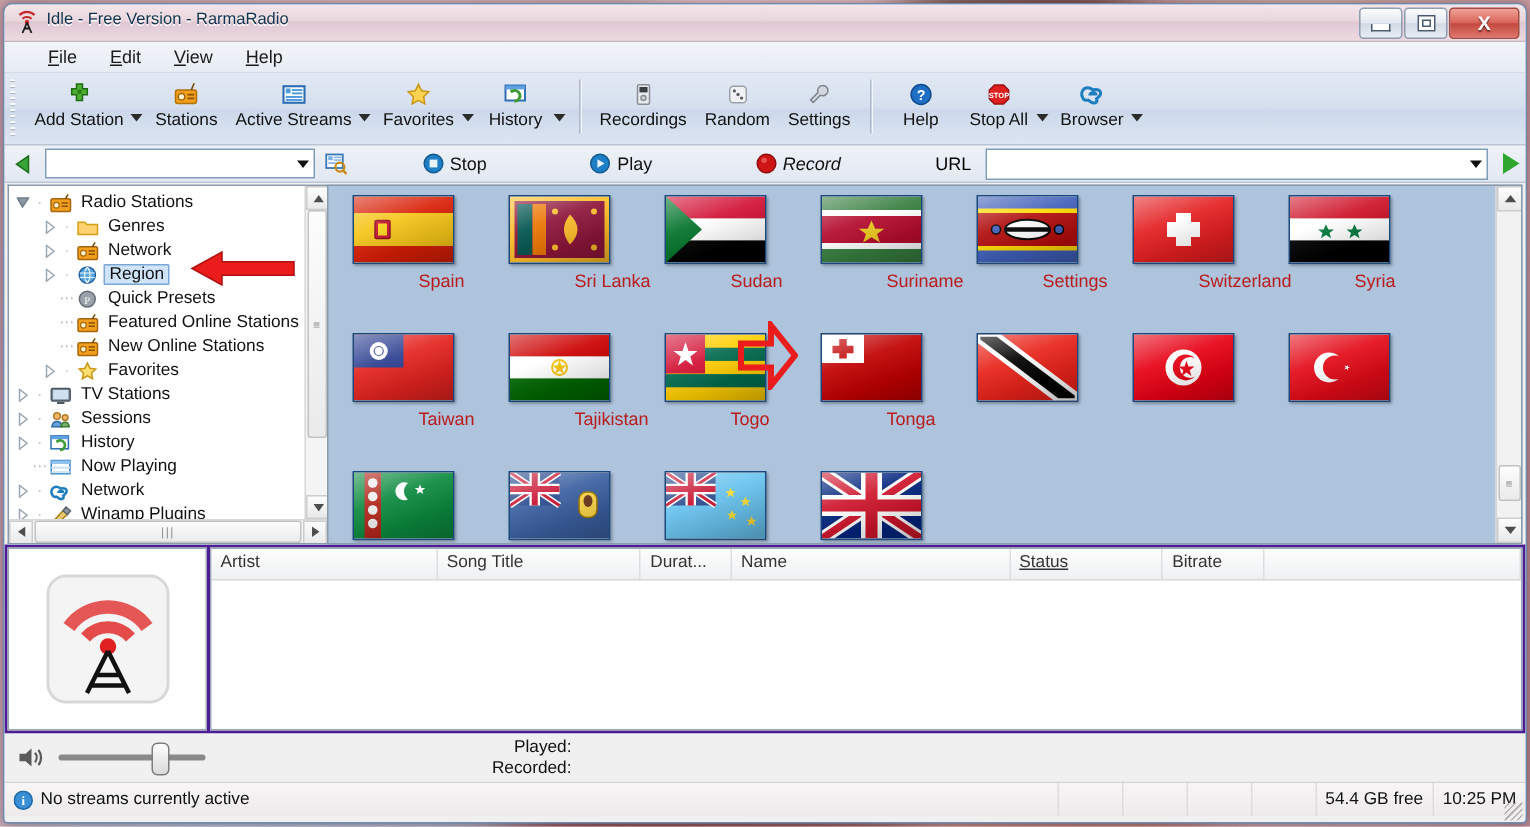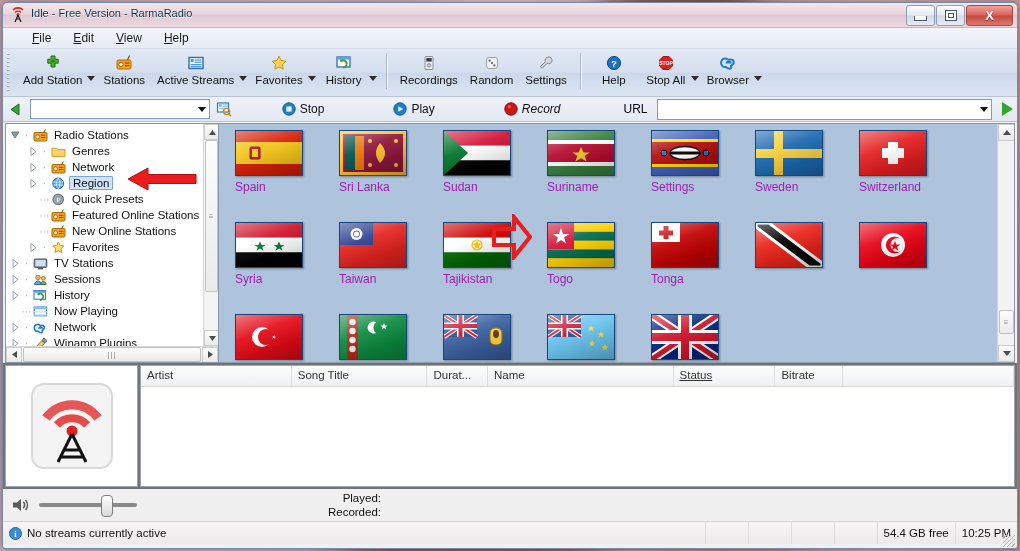--- a/index.html
+++ b/index.html
@@ -93,28 +93,28 @@
       display:flex;align-items:center;justify-content:center;color:#8d8d8d;font-size:8px;letter-spacing:1px;}
 
   .flag-pane{flex:1;margin:1px 2px 0 0;border:1px solid #8a9aaa;background:#aec3dc;position:relative;overflow:hidden;}
   .flag-scroll{position:absolute;inset:0 16px 0 0;overflow:hidden;padding:6px 0 0 8px;}
   .grid{display:flex;flex-wrap:wrap;}
   .cell{width:96px;height:92px;display:flex;flex-direction:column;align-items:flex-start;padding-left:8px;}
   .flag{width:66px;height:44px;border:1px solid #19487f;position:relative;overflow:hidden;
      box-shadow:1px 1px 2px rgba(0,0,0,.35);background:#ccc;}
   .flag:after{content:"";position:absolute;inset:0;
      background:linear-gradient(160deg,rgba(255,255,255,.45) 0%,rgba(255,255,255,.08) 38%,rgba(0,0,0,.12) 70%,rgba(0,0,0,.28) 100%);}
-  .cname{font-size:12px;color:#a21caf;margin-top:4px;line-height:14px;max-width:88px;}
+  .cname{font-size:12px;color:#b91c1c;margin-top:4px;line-height:14px;max-width:88px;margin-left:44px;}
   .fvscroll{position:absolute;right:0;top:0;bottom:0;width:16px;background:#f2f2f2;border-left:1px solid #d5d5d5;}
 
   
   .redarrow{position:absolute;z-index:40;}
 
   
-  .bottom{display:flex;height:122px;background:#737373;padding:2px;gap:2px;justify-content:center;}
+  .bottom{display:flex;height:122px;background:#4c1d95;padding:2px;gap:2px;justify-content:center;}
   .logo-box{width:131px;border:1px solid #9aa8b6;background:#fff;display:flex;align-items:center;justify-content:center;}
   .list-box{flex:1;border:1px solid #9aa8b6;background:#fff;position:relative;overflow:hidden;}
   .lhead{display:flex;height:20px;background:linear-gradient(180deg,#fdfdfd,#eef0f2);
       border-bottom:1px solid #d6d8da;}
   .lhead div{font-size:11.5px;color:#333;padding:3px 0 0 6px;border-right:1px solid #dcdee0;
       overflow:hidden;white-space:nowrap;}
 
   
   .transport{height:32px;background:#f0f0f0;display:flex;align-items:center;position:relative;}
   .slider{width:98px;height:4px;background:#8a8a8a;border-radius:2px;position:relative;margin-left:8px;}
@@ -669,28 +669,20 @@
                   <rect y="11" width="66" height="22" fill="#b10c0c"></rect>
                   <ellipse cx="33" cy="22" rx="15" ry="6.5" fill="#fff" stroke="#000" stroke-width="1.4"></ellipse>
                   <rect x="18" y="20.5" width="30" height="3" fill="#000"></rect>
                   <circle cx="12" cy="22" r="3" fill="#3e5eb9" stroke="#000"></circle>
                   <circle cx="54" cy="22" r="3" fill="#3e5eb9" stroke="#000"></circle>
                 </svg></div>
               <div class="cname">Settings</div>
             </div>
             <div class="cell">
               <div class="flag"><svg width="66" height="44" viewBox="0 0 66 44" preserveAspectRatio="none">
-                  <rect width="66" height="44" fill="#1b68b0"></rect>
-                  <rect x="18" width="9" height="44" fill="#f6cf3d"></rect>
-                  <rect y="18" width="66" height="9" fill="#f6cf3d"></rect>
-                </svg></div>
-              <div class="cname">Sweden</div>
-            </div>
-            <div class="cell">
-              <div class="flag"><svg width="66" height="44" viewBox="0 0 66 44" preserveAspectRatio="none">
                   <rect width="66" height="44" fill="#e41e20"></rect>
                   <rect x="28" y="11" width="10" height="22" fill="#fff"></rect>
                   <rect x="22" y="17" width="22" height="10" fill="#fff"></rect>
                 </svg></div>
               <div class="cname">Switzerland</div>
             </div>
             <div class="cell">
               <div class="flag"><svg width="66" height="44" viewBox="0 0 66 44" preserveAspectRatio="none">
                   <rect width="66" height="14.7" fill="#ce1126"></rect>
                   <rect y="14.7" width="66" height="14.6" fill="#fff"></rect>

